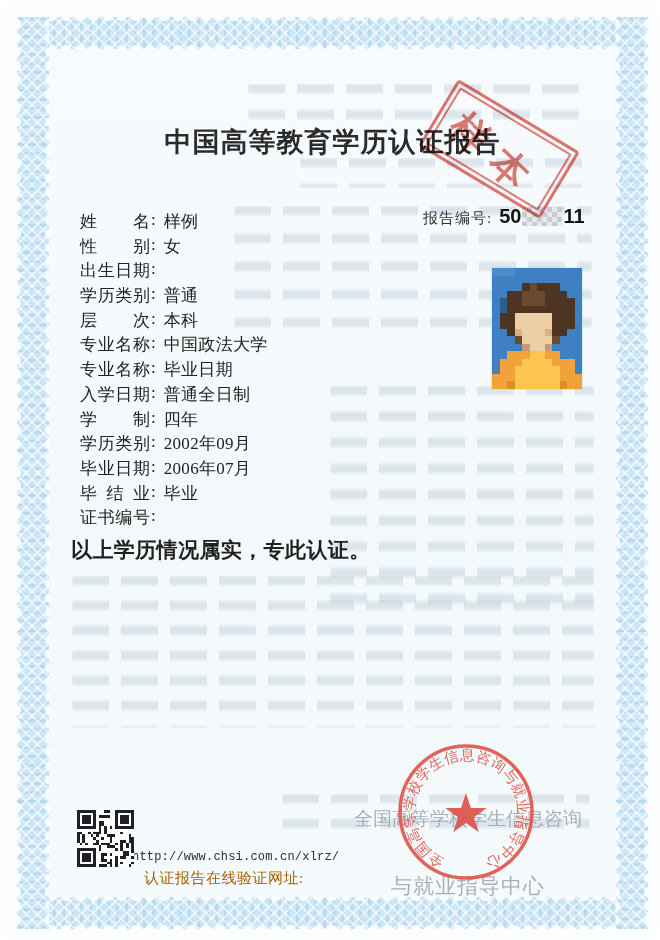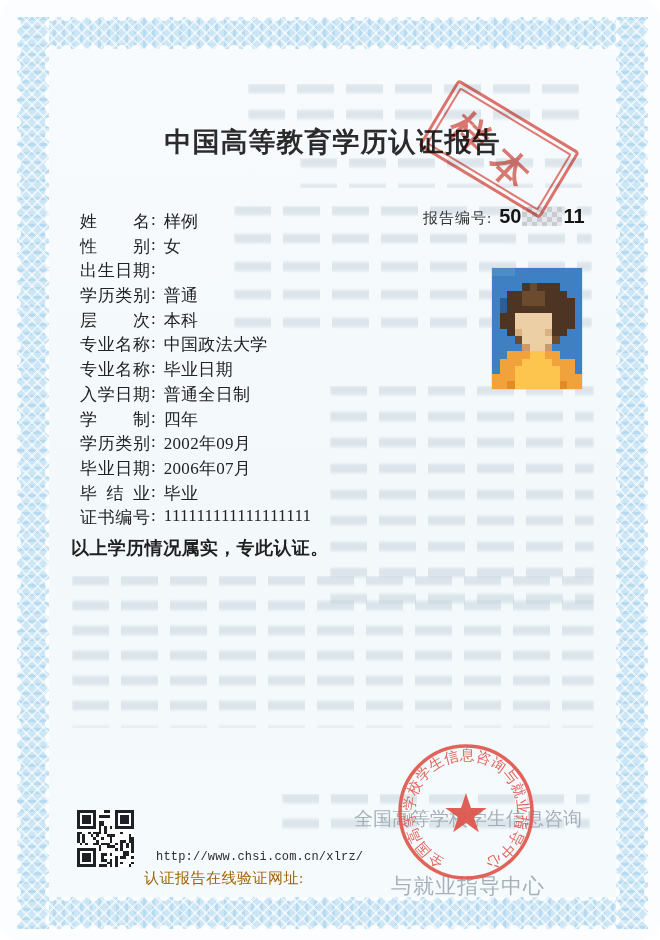--- a/index.html
+++ b/index.html
@@ -90,34 +90,34 @@
   }
   
   .fields{position:absolute;left:80px;top:210px;z-index:3;width:360px;}
   .field-row{display:flex;align-items:flex-start;height:24.7px;font-size:17px;color:#222;}
   .fr-label{display:block;width:70px;text-align:justify;text-align-last:justify;white-space:nowrap;}
   .fr-colon{margin:0 8px 0 1px;}
   .fr-value{white-space:nowrap;letter-spacing:.3px;}
   .conclusion{
     position:absolute;left:71px;top:536px;z-index:3;
     font-family:"Liberation Sans","DejaVu Sans",sans-serif;
-    font-weight:700;font-size:18px;color:#1f1f1f;letter-spacing:.4px;
+    font-weight:700;font-size:21px;color:#1f1f1f;letter-spacing:.4px;
   }
   
   .photo{
     position:absolute;left:492px;top:268px;width:90px;height:121px;z-index:6;
     box-shadow:0 0 0 1px rgba(180,205,225,.35);
   }
   .photo svg{display:block;width:100%;height:100%;}
   
   .qr{position:absolute;left:77px;top:810px;width:57px;height:57px;z-index:6;}
   .qr svg{display:block;width:100%;height:100%;}
   .qr-label{position:absolute;left:144px;top:869px;z-index:3;font-size:15px;color:#a16207;letter-spacing:.5px;}
   .qr-url{
-    position:absolute;left:156px;top:850px;z-index:3;
+    position:absolute;left:132px;top:850px;z-index:3;
     font-family:"Liberation Mono","DejaVu Sans Mono",monospace;
     font-size:12px;color:#2c2c2c;letter-spacing:.2px;
   }
   
   .org-gray{
     position:absolute;z-index:4;color:#9fa9b3;filter:blur(.6px);opacity:.9;
     text-align:center;white-space:nowrap;
   }
   .org-gray.l1{left:352px;top:806px;width:232px;font-size:19px;}
   .org-gray.l2{left:372px;top:872px;width:192px;font-size:21px;letter-spacing:1px;}
@@ -212,21 +212,20 @@
         <span class="fr-value">2006年07月</span>
       </div>
       <div class="field-row">
         <span class="fr-label">毕结业</span>
         <span class="fr-colon">:</span>
         <span class="fr-value">毕业</span>
       </div>
       <div class="field-row">
         <span class="fr-label">证书编号</span>
         <span class="fr-colon">:</span>
-        <span class="fr-value">111111111111111111</span>
       </div>
     </div>
 
   <div class="conclusion">以上学历情况属实，专此认证。</div>
 
   <div class="photo" id="photo">
       <svg viewBox="0 0 12 16" preserveAspectRatio="none" shape-rendering="crispEdges">
         <rect x="0" y="0" width="1.02" height="1.02" fill="#4b8cc9"></rect>
         <rect x="1" y="0" width="1.02" height="1.02" fill="#4b8cc9"></rect>
         <rect x="2" y="0" width="1.02" height="1.02" fill="#4b8cc9"></rect>

